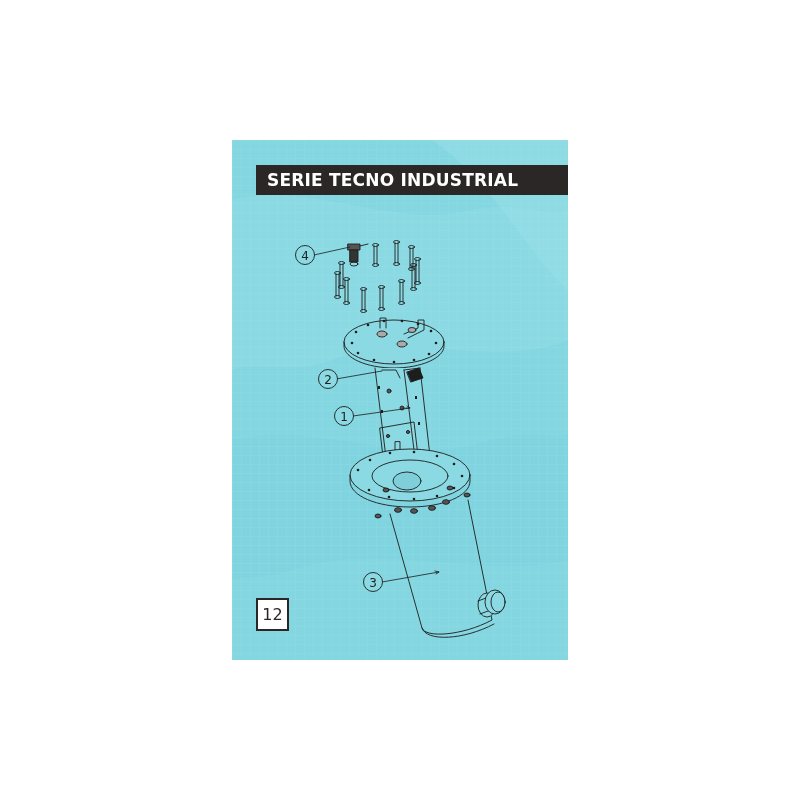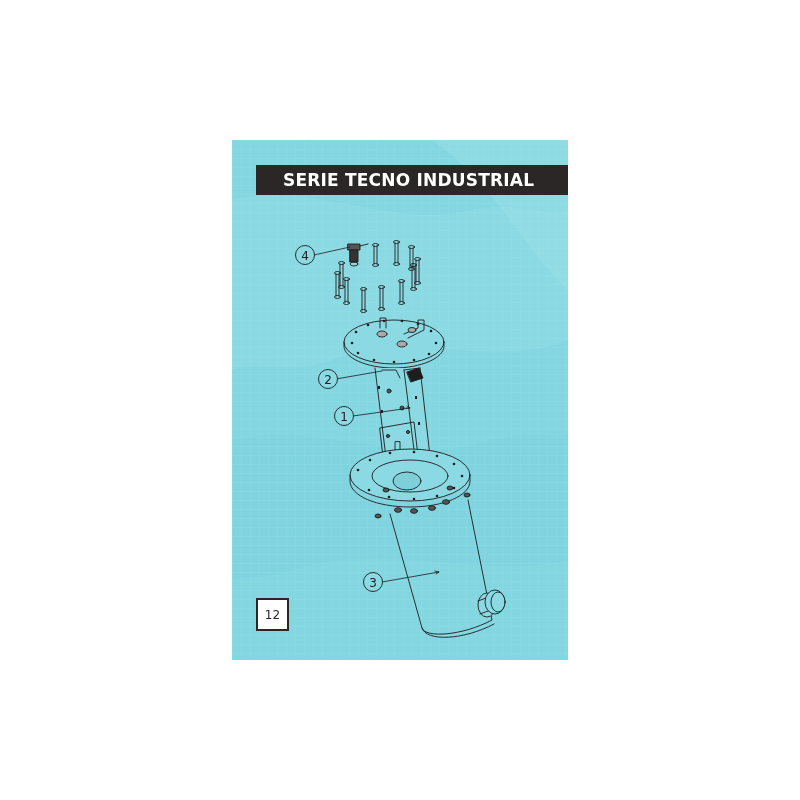--- a/index.html
+++ b/index.html
@@ -8,27 +8,27 @@
     position: absolute; left: 232px; top: 140px; width: 336px; height: 520px;
     background: #86d8e2; overflow: hidden;
   }
   .tiles { position: absolute; inset: 0; }
   .title-bar {
     position: absolute; left: 24px; top: 25px; width: 312px; height: 30px;
     background: #2a2726; display: flex; align-items: center;
   }
   .title-text {
     color: #ffffff; font-family: "DejaVu Sans", sans-serif; font-weight: bold;
-    font-size: 17px; letter-spacing: 0.2px; padding-left: 27px; white-space: nowrap;
+    font-size: 17px; letter-spacing: 0.2px; padding-left: 11px; white-space: nowrap;
   }
   .page-num {
     position: absolute; left: 24px; top: 458px; width: 29px; height: 29px;
     border: 2.5px solid #2a2726; background: #ffffff;
     display: flex; align-items: center; justify-content: center;
-    font-family: "DejaVu Sans", sans-serif; font-size: 12px; color: #2a2726;
+    font-family: "DejaVu Sans", sans-serif; font-size: 16px; color: #2a2726;
   }
   .drawing { position: absolute; left: 0; top: 0; width: 336px; height: 520px; }
   .callout-label { font-family: "DejaVu Sans", sans-serif; font-size: 12px; fill: #222; }
 </style>
 </head>
 <body>
 
 <div class="page">
   <svg class="tiles" width="336" height="520" viewBox="0 0 336 520">
     <defs>

